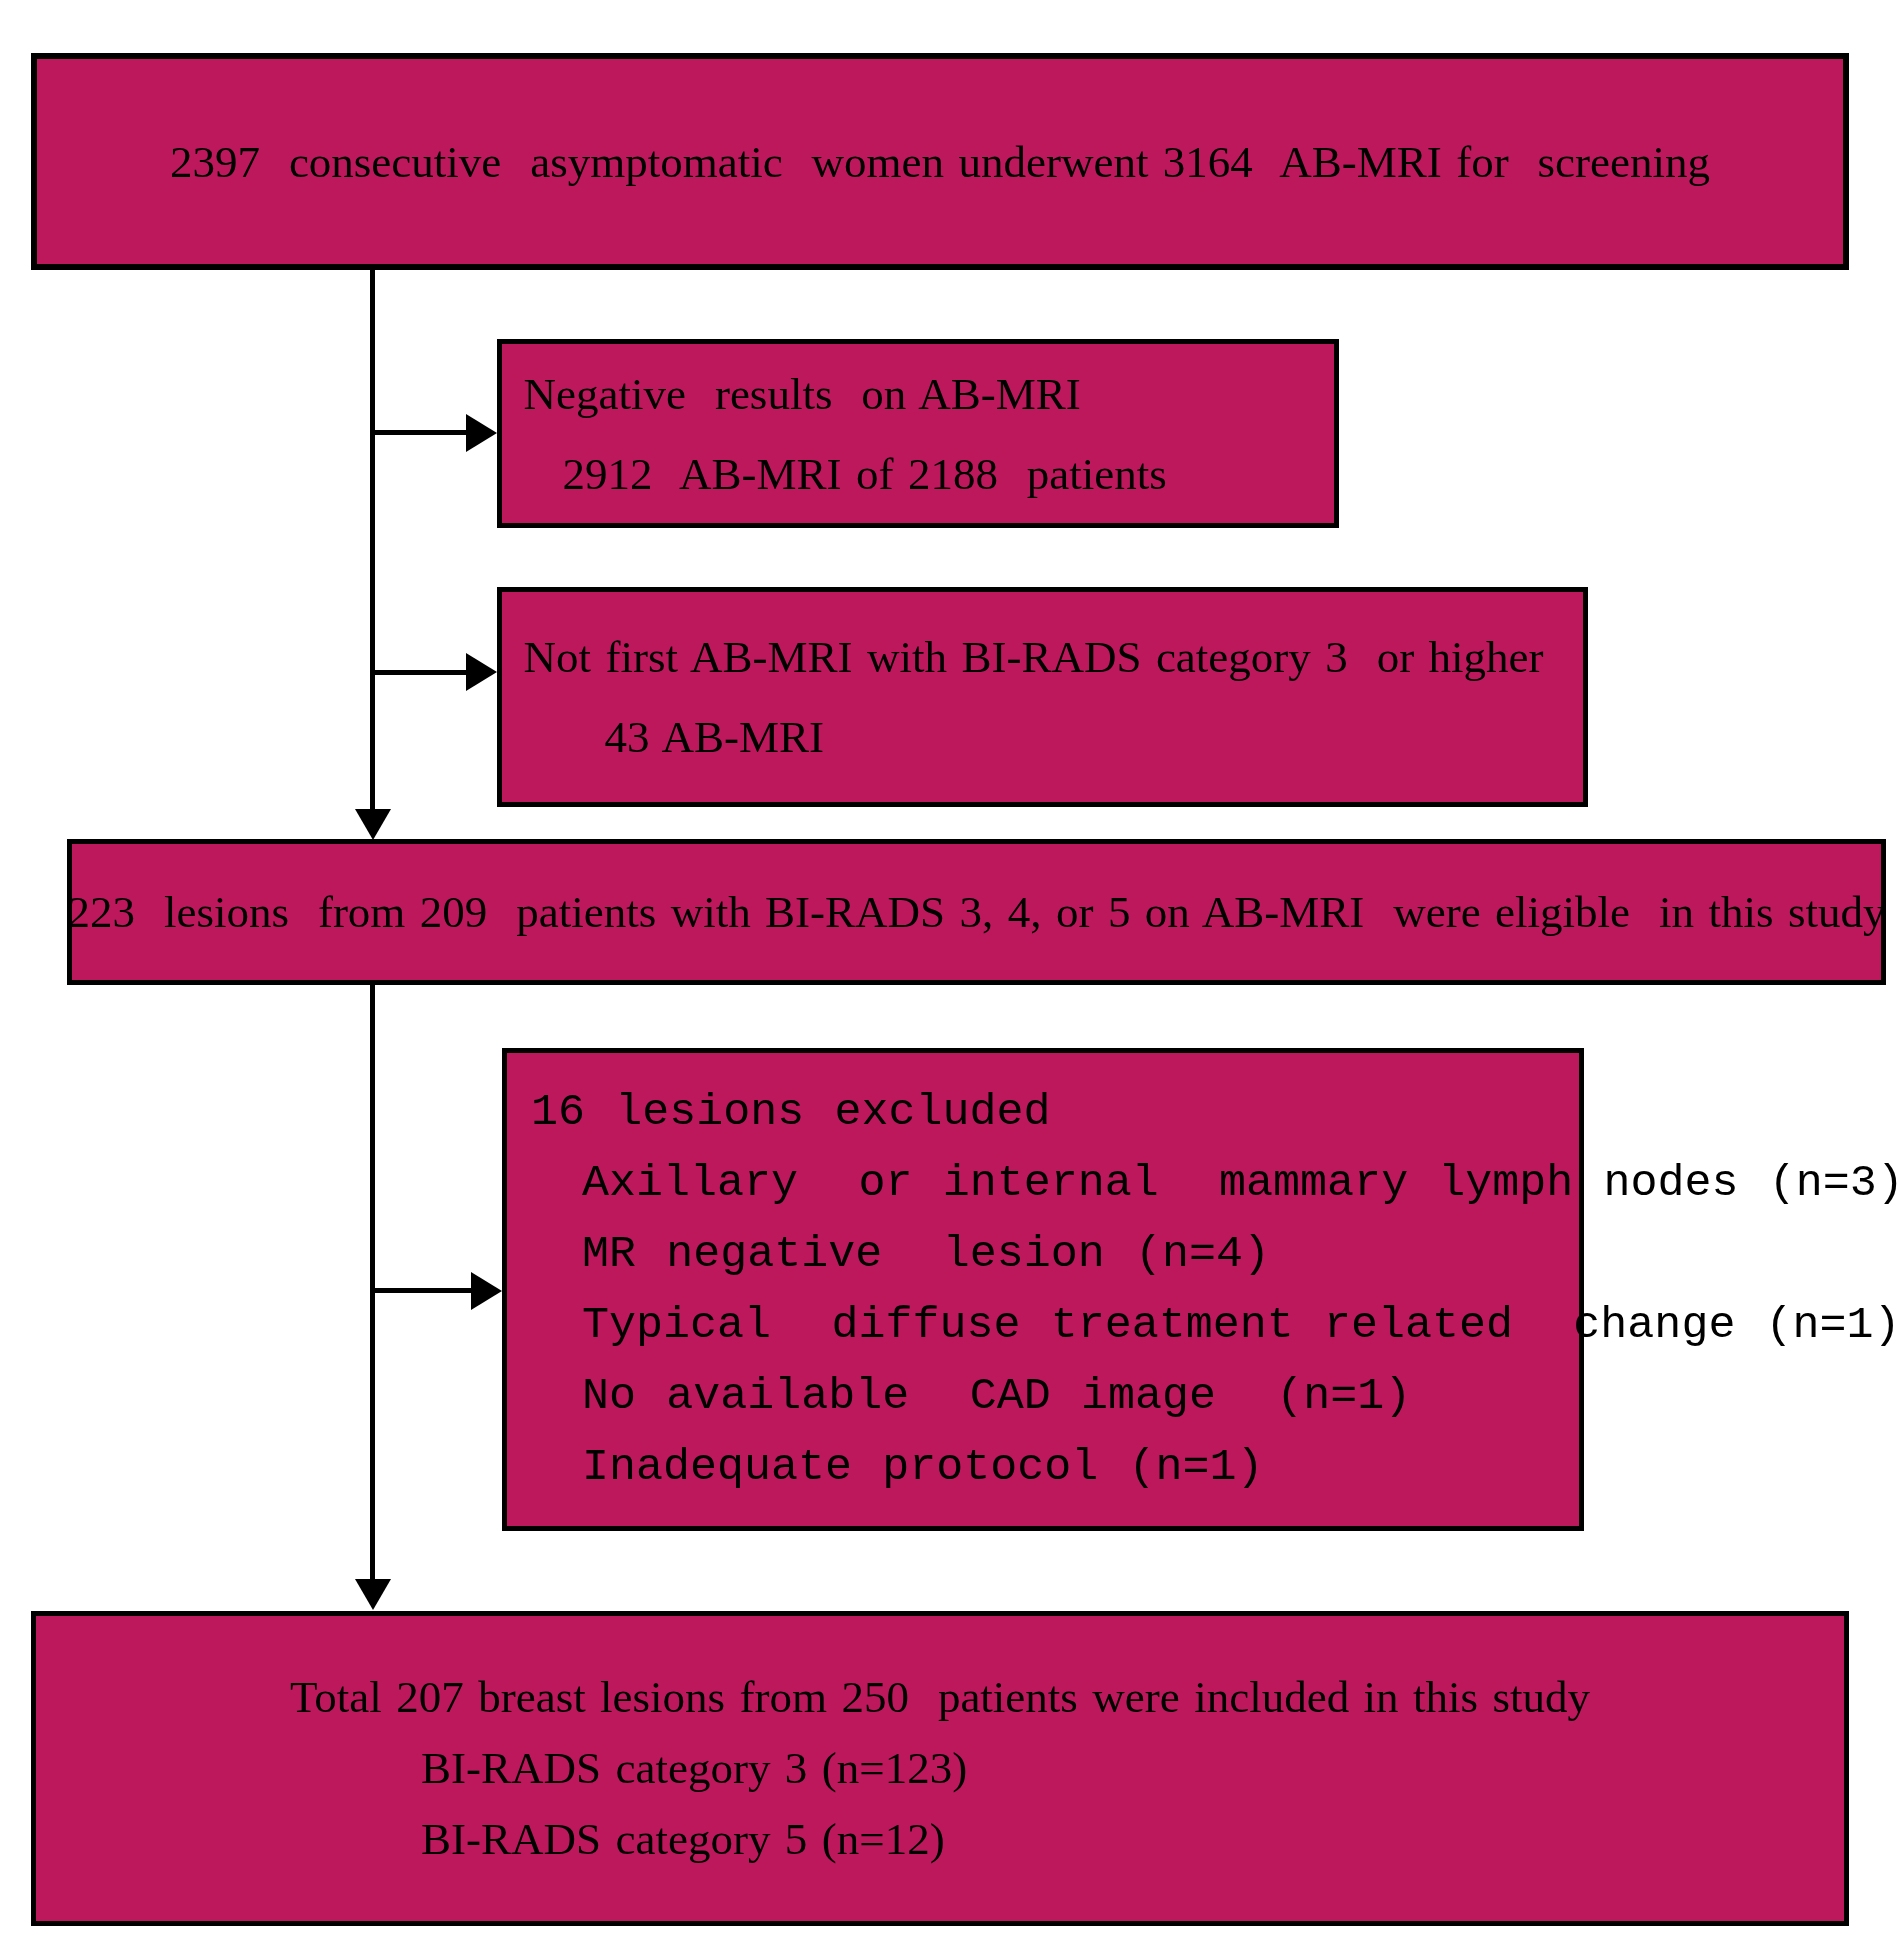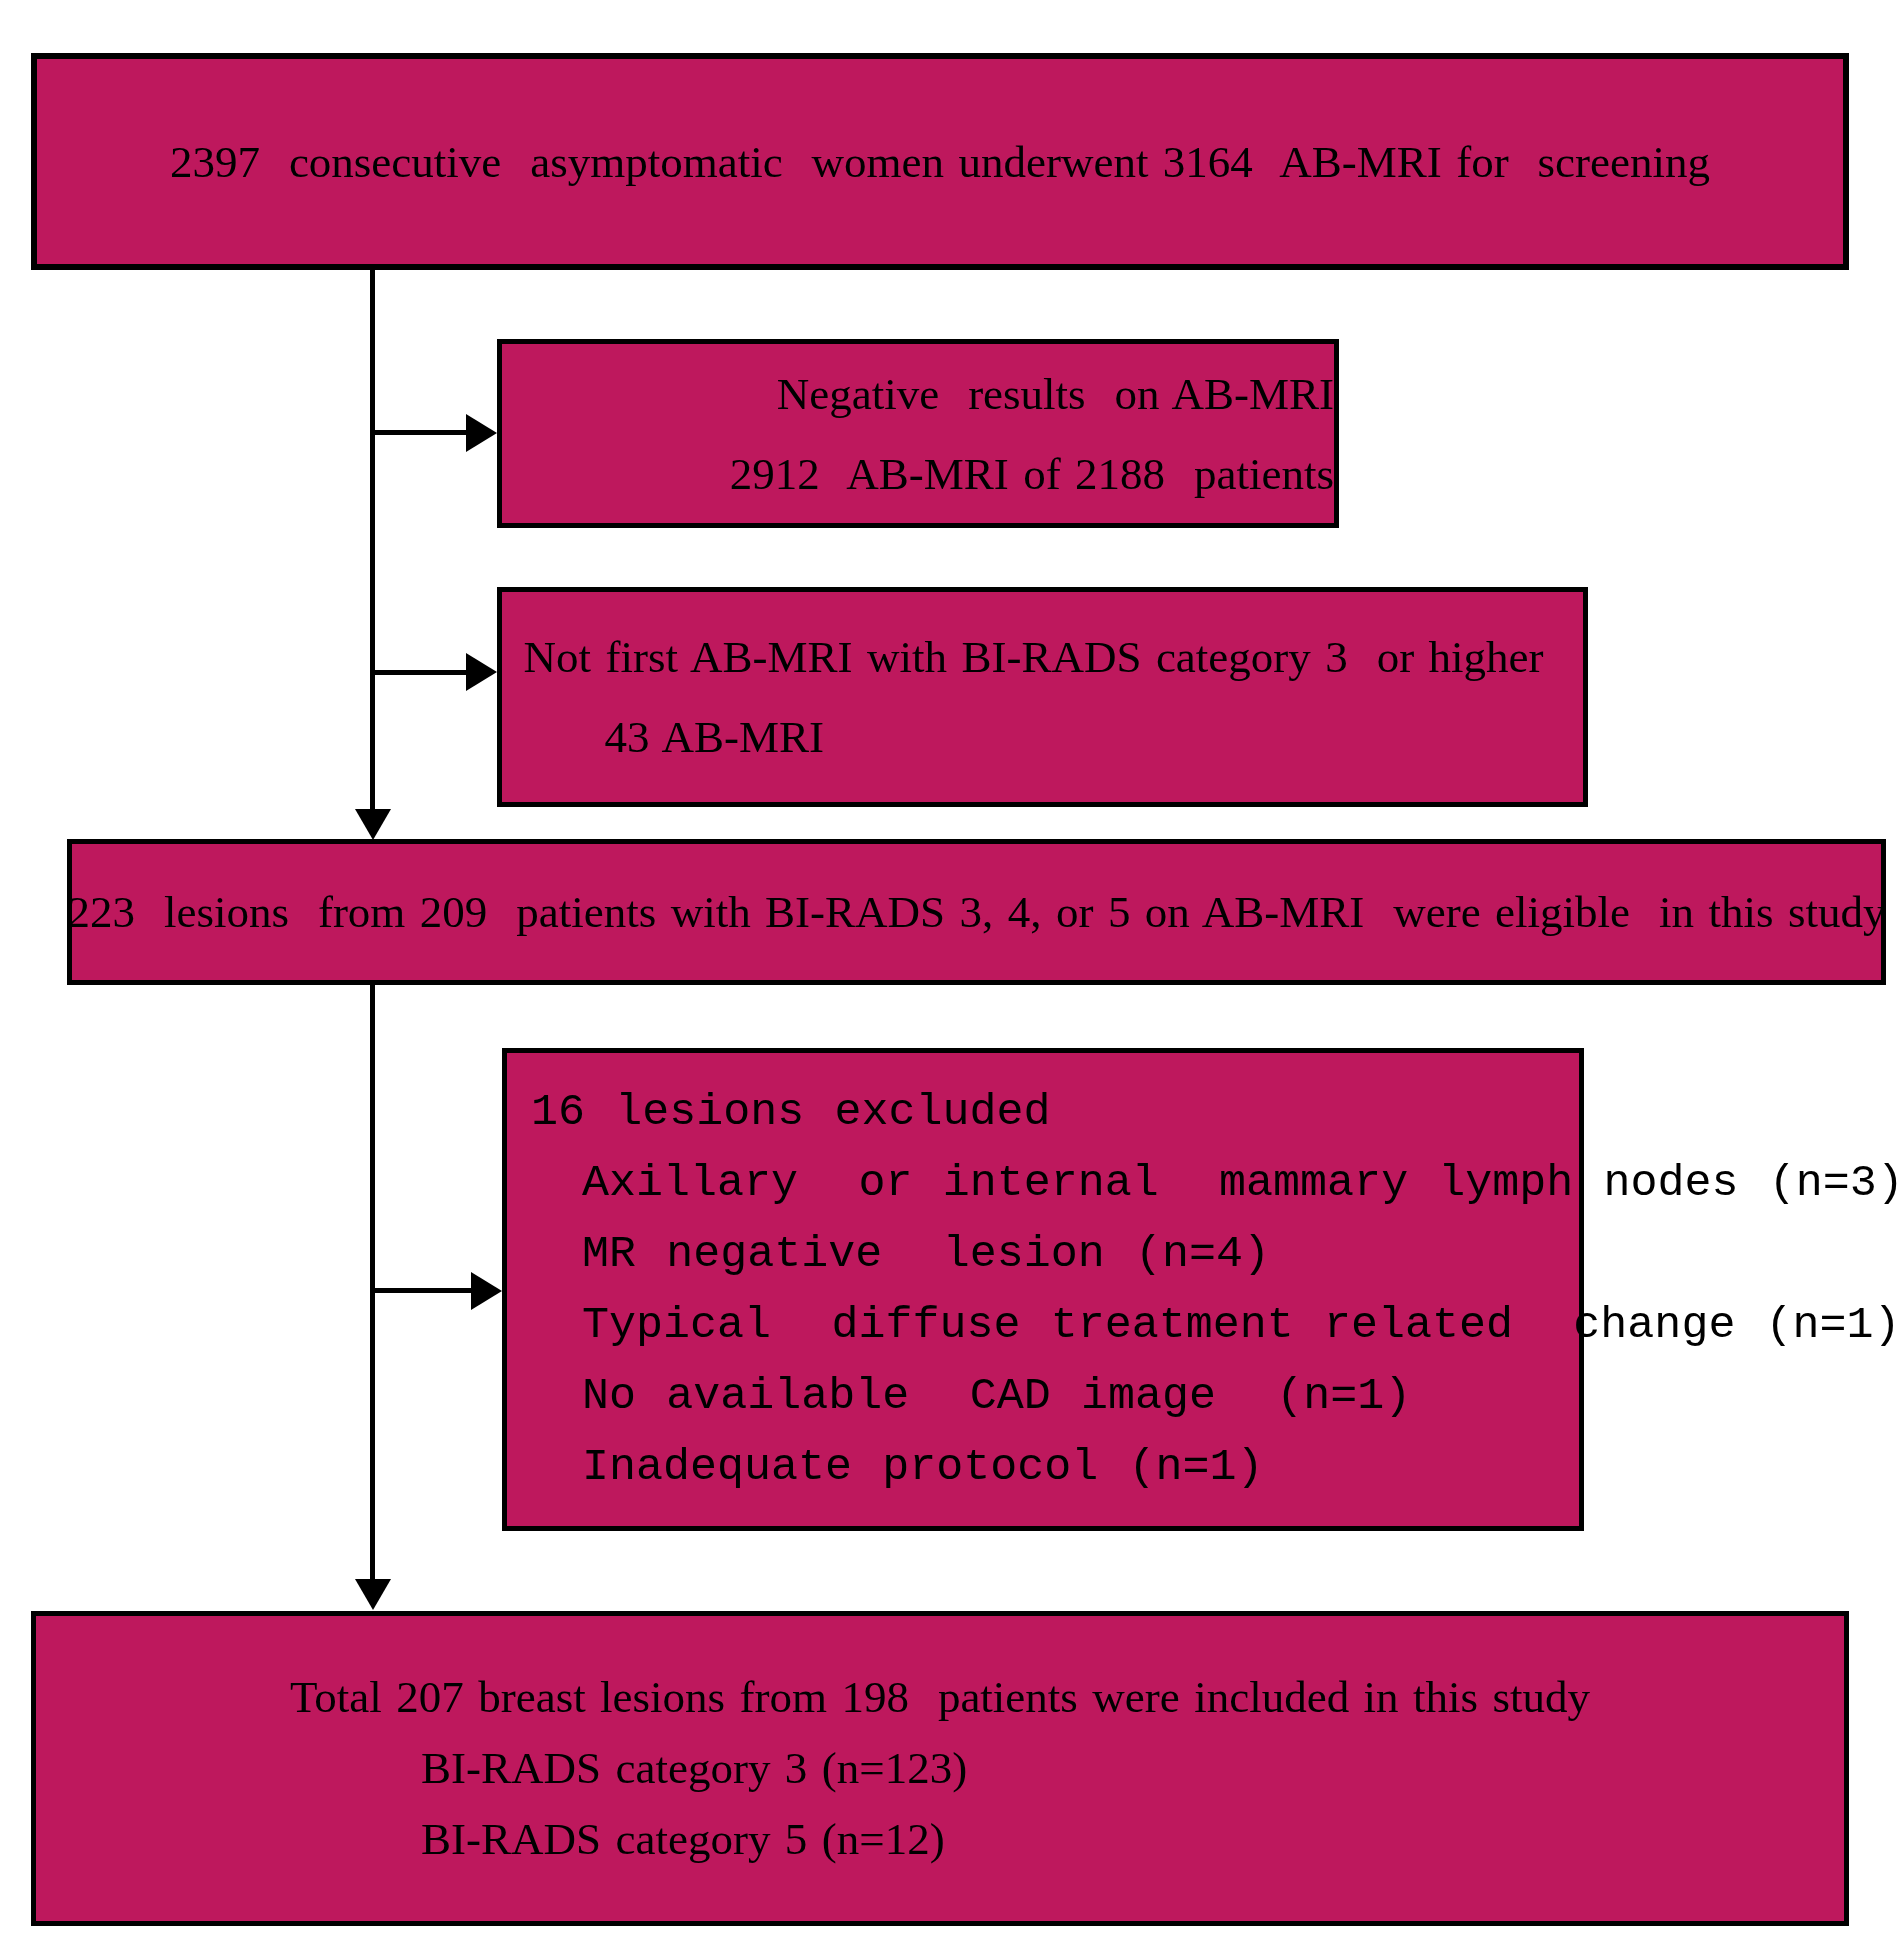--- a/index.html
+++ b/index.html
@@ -44,21 +44,20 @@
     border-width: 6.5px;
     align-items: center;
     text-align: center;
   }
   #box1 .ln { line-height: 92px; }
   
   #box2 {
     left: 497px; top: 339px;
     width: 842px; height: 189px;
     padding-left: 21.6px;
-    align-items: flex-end;
   }
   #box2 .indent { margin-left: 39px; }
   
   #box3 {
     left: 497px; top: 587px;
     width: 1091px; height: 220px;
     padding-left: 21.6px;
   }
   #box3 .indent { margin-left: 81px; }
   
@@ -160,19 +159,19 @@
   <div class="box" id="box5">
     <div class="ln">16 lesions excluded</div>
     <div class="ln indent">Axillary  or internal  mammary lymph nodes (n=3)</div>
     <div class="ln indent">MR negative  lesion (n=4)</div>
     <div class="ln indent">Typical  diffuse treatment related  change (n=1)</div>
     <div class="ln indent">No available  CAD image  (n=1)</div>
     <div class="ln indent">Inadequate protocol (n=1)</div>
   </div>
 
   <div class="box" id="box6">
-    <div class="ln title">Total 207 breast lesions from 198  patients were included in this study</div>
+    <div class="ln title">Total 207 breast lesions from 250  patients were included in this study</div>
     <div class="ln indent">BI-RADS category 3 (n=123)</div>
     <div class="ln indent">BI-RADS category 5 (n=12)</div>
   </div>
 
 </div>
 
 
 </body></html>

